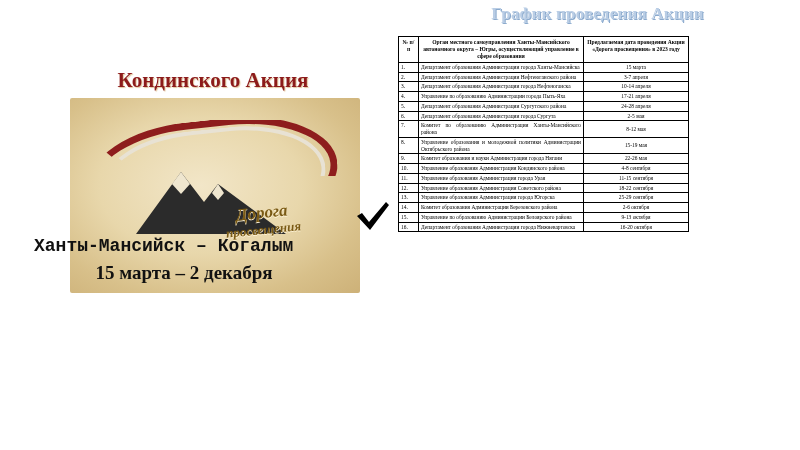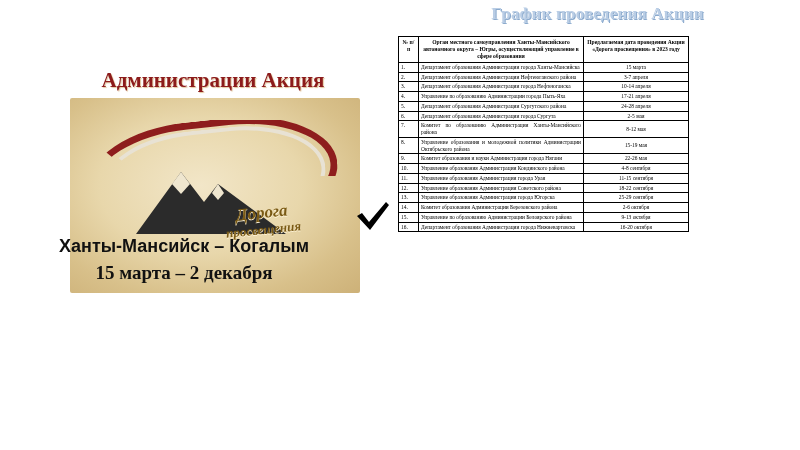--- a/index.html
+++ b/index.html
@@ -92,22 +92,22 @@
     text-align: center;
     line-height: 1.05;
     text-shadow: 0 1px 0 #fff4d8;
     transform: rotate(-6deg);
   }
   .script .small { display:block; font-size: 13px; margin-top: 1px; }
   .poster-sub {
     position: absolute;
     left: 34px; top: 236px;
     width: 300px;
-    text-align: center;
-    font-family: Liberation Sans, sans-serif;
+    text-align: left;
+    font-family: Liberation Mono, monospace;
     font-size: 18px;
     font-weight: bold;
     color: #111;
   }
   .poster-dates {
     position: absolute;
     left: 34px; top: 262px;
     width: 300px;
     text-align: center;
     font-family: "Liberation Serif", serif;
@@ -172,21 +172,21 @@
       <svg class="mountains" viewBox="0 0 170 86">
         <path d="M10 84 L55 22 L78 52 L92 34 L160 84 Z" fill="#2b2b2b"></path>
         <path d="M55 22 L64 34 L55 44 L46 34 Z" fill="#efe6cf"></path>
         <path d="M92 34 L98 43 L92 50 L86 43 Z" fill="#efe6cf"></path>
       </svg>
       <div class="script">
         <span>Дорога</span>
         <span class="small">просвещения</span>
       </div>
     </div>
-    <div class="poster-head">Администрации Акция</div>
+    <div class="poster-head">Кондинского Акция</div>
     <div class="poster-sub">Ханты-Мансийск – Когалым</div>
     <div class="poster-dates">15 марта – 2 декабря</div>
   </div>
 
   <svg class="checkmark" viewBox="0 0 36 32">
     <path d="M2 16 L7 13 L14 22 L31 2 L34 5 L15 30 Z" fill="#000000"></path>
   </svg>
 
   <div class="table-wrap">
     <table>

